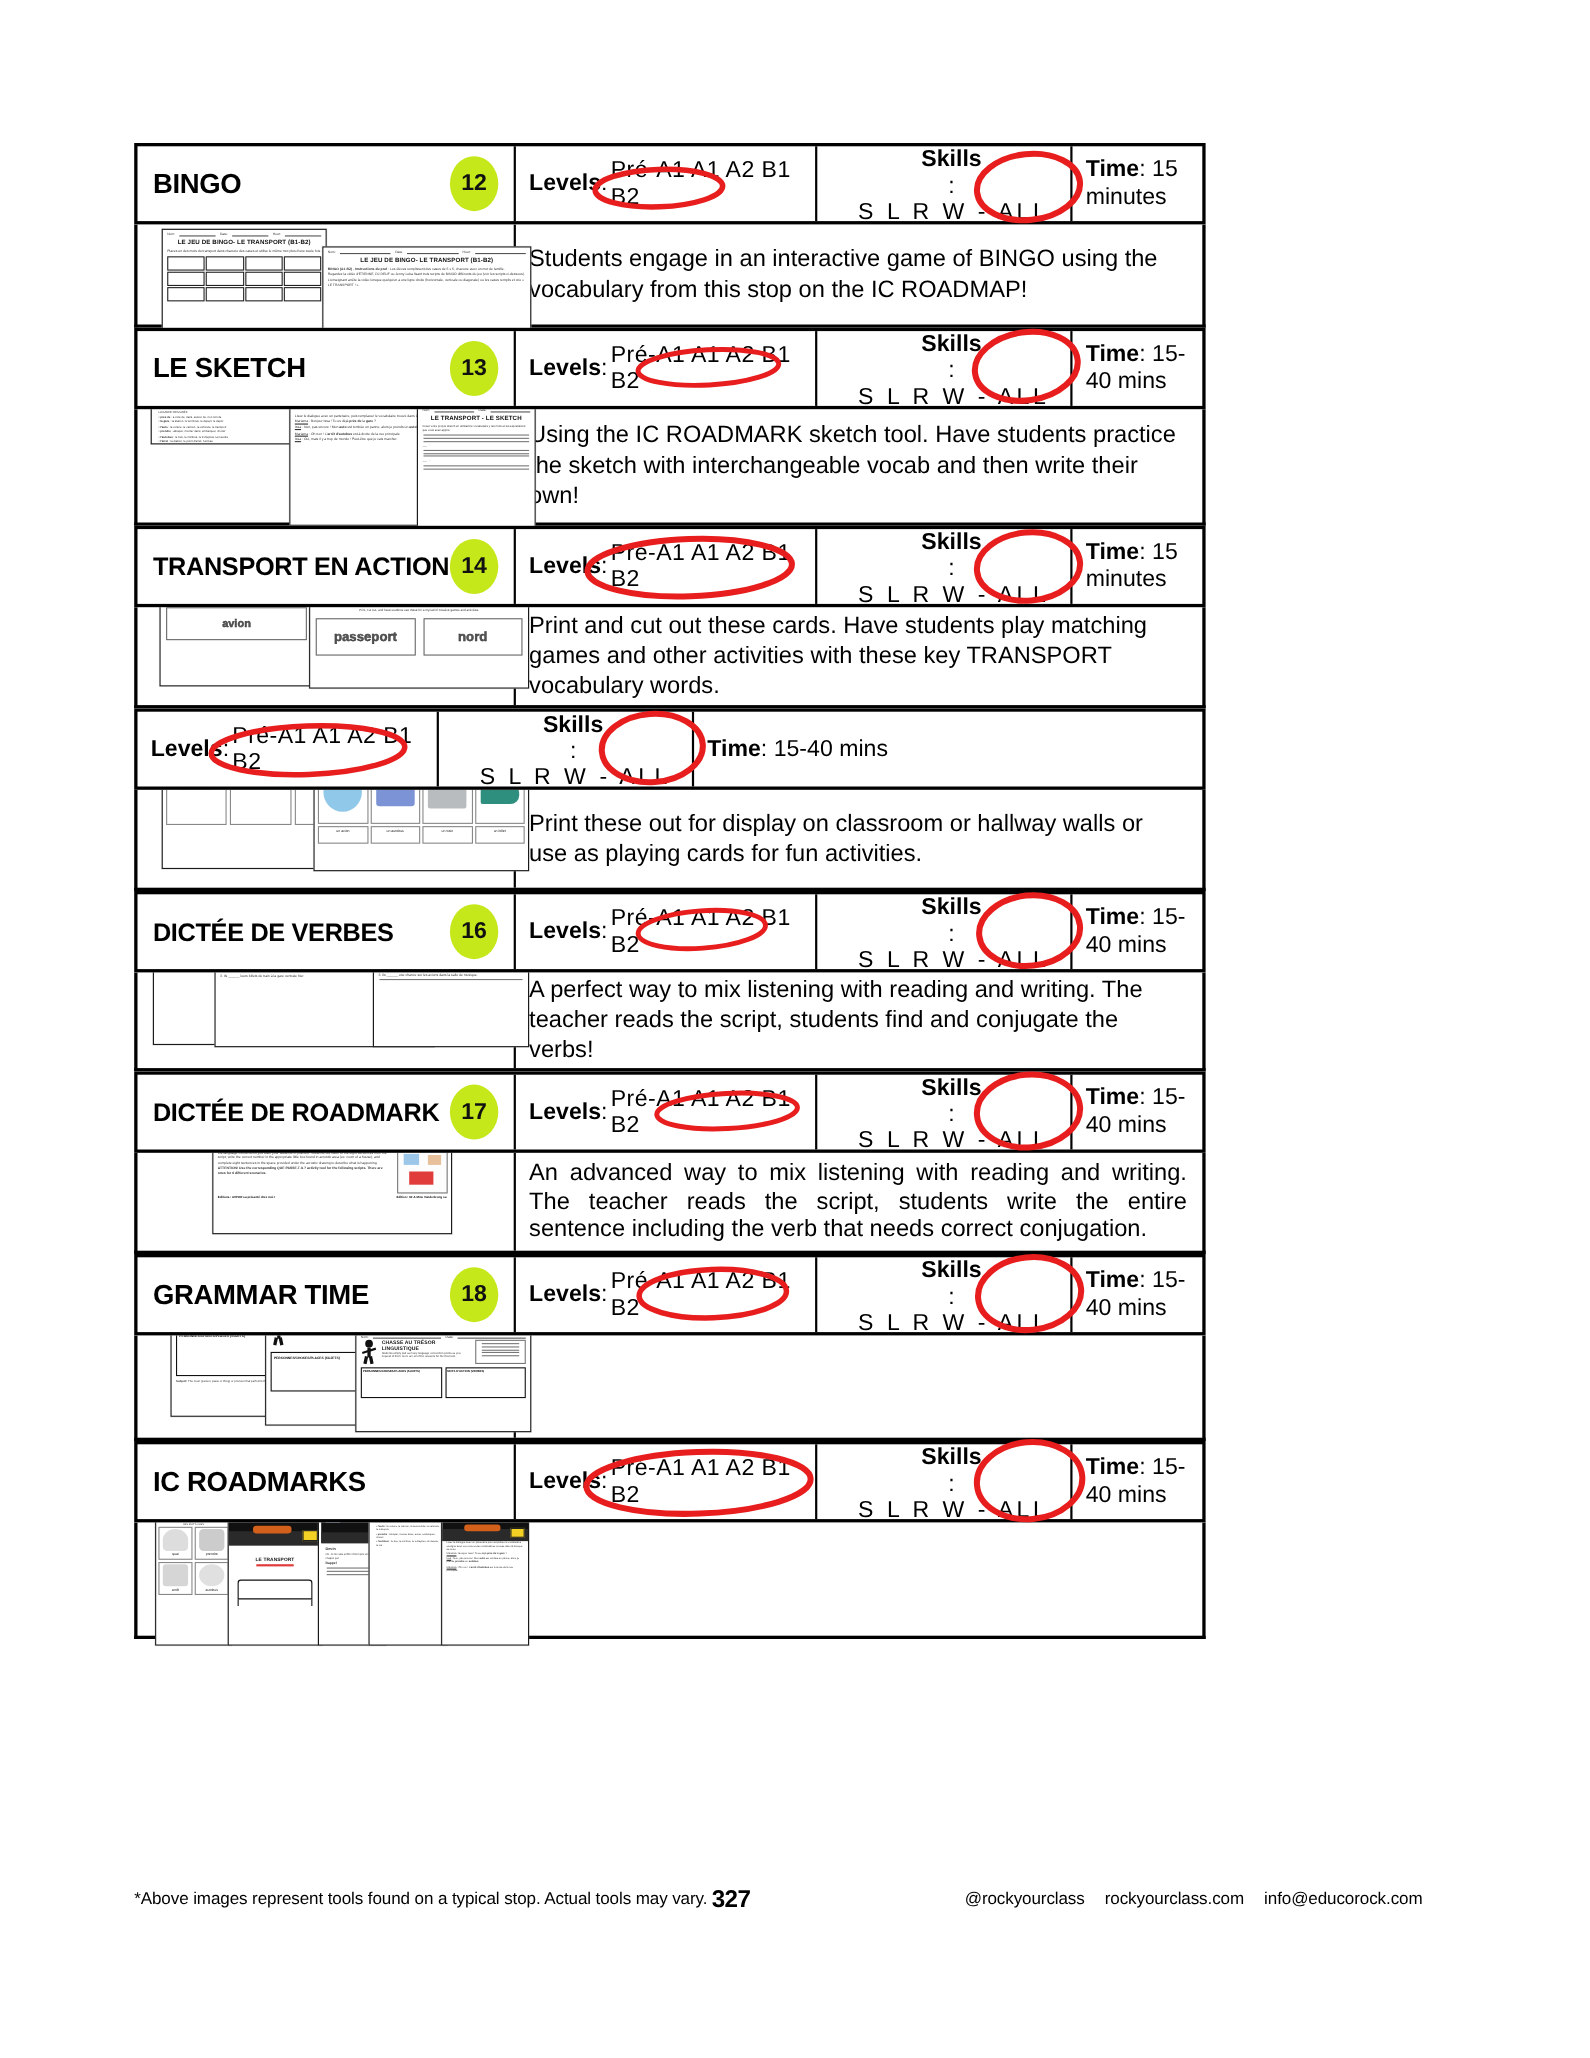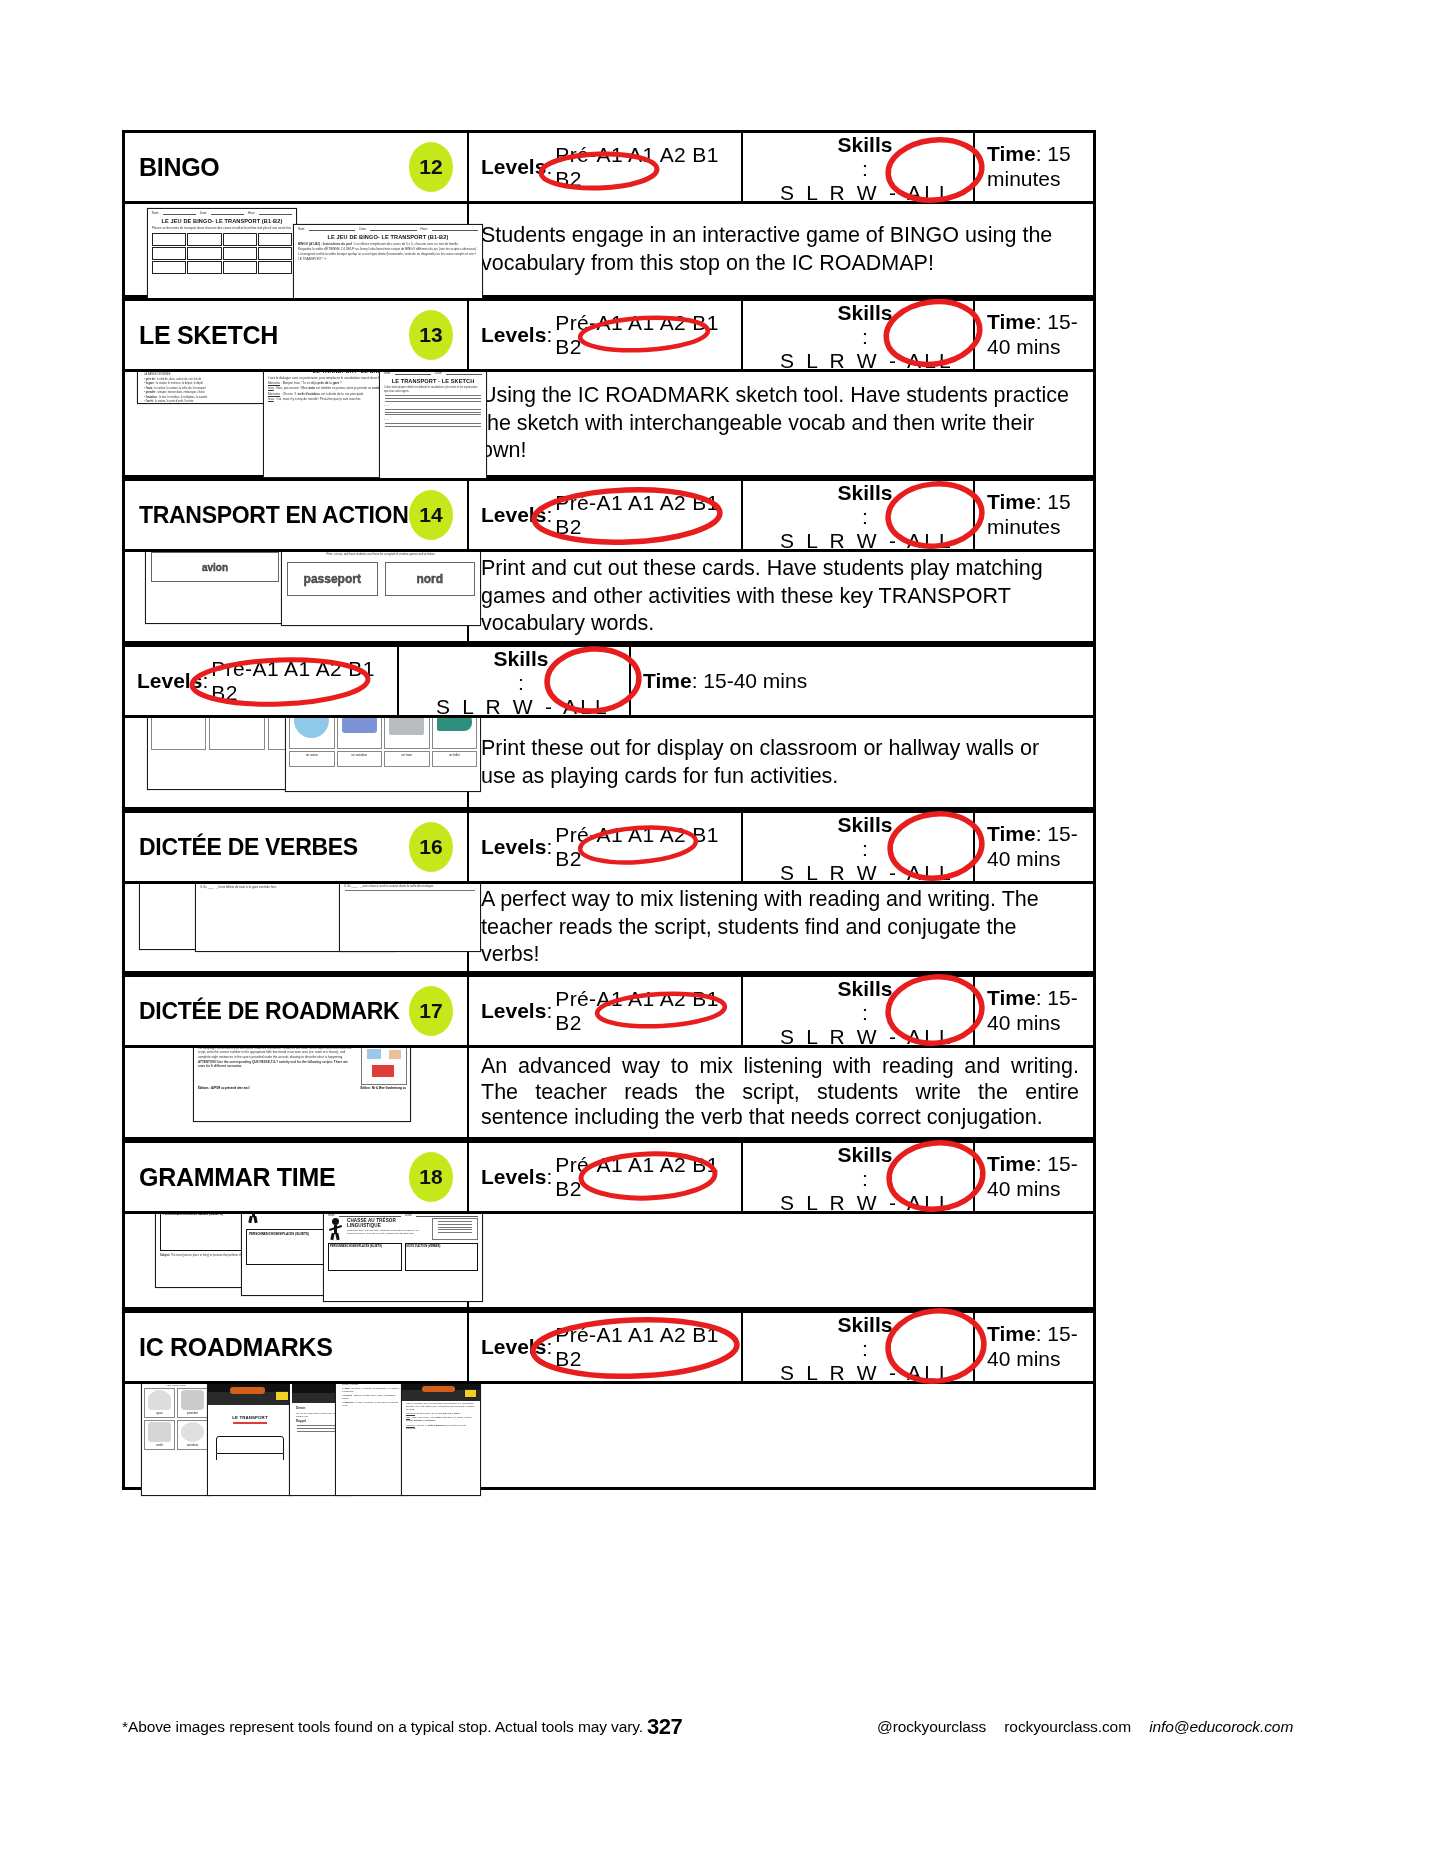--- a/index.html
+++ b/index.html
@@ -219,21 +219,21 @@
   }
   .foot-page {
     position:absolute; left:525px; top:14px;
     font-size: 22px; font-weight: 700; letter-spacing:-0.5px;
   }
   .foot-links {
     position:absolute; left:755px; top:18px;
     font-size: 15.5px; letter-spacing:-0.1px; white-space:nowrap;
   }
   .foot-links span { margin-right: 14px; }
-  .foot-links span:last-child { margin-right:0;font-style:italic; }
+  .foot-links span:last-child { margin-right:0; }
 </style>
 </head>
 <body>
 
 <div id="page">
 
   <div class="table">
 
     <div class="tool-row">
       <div class="hdr">

